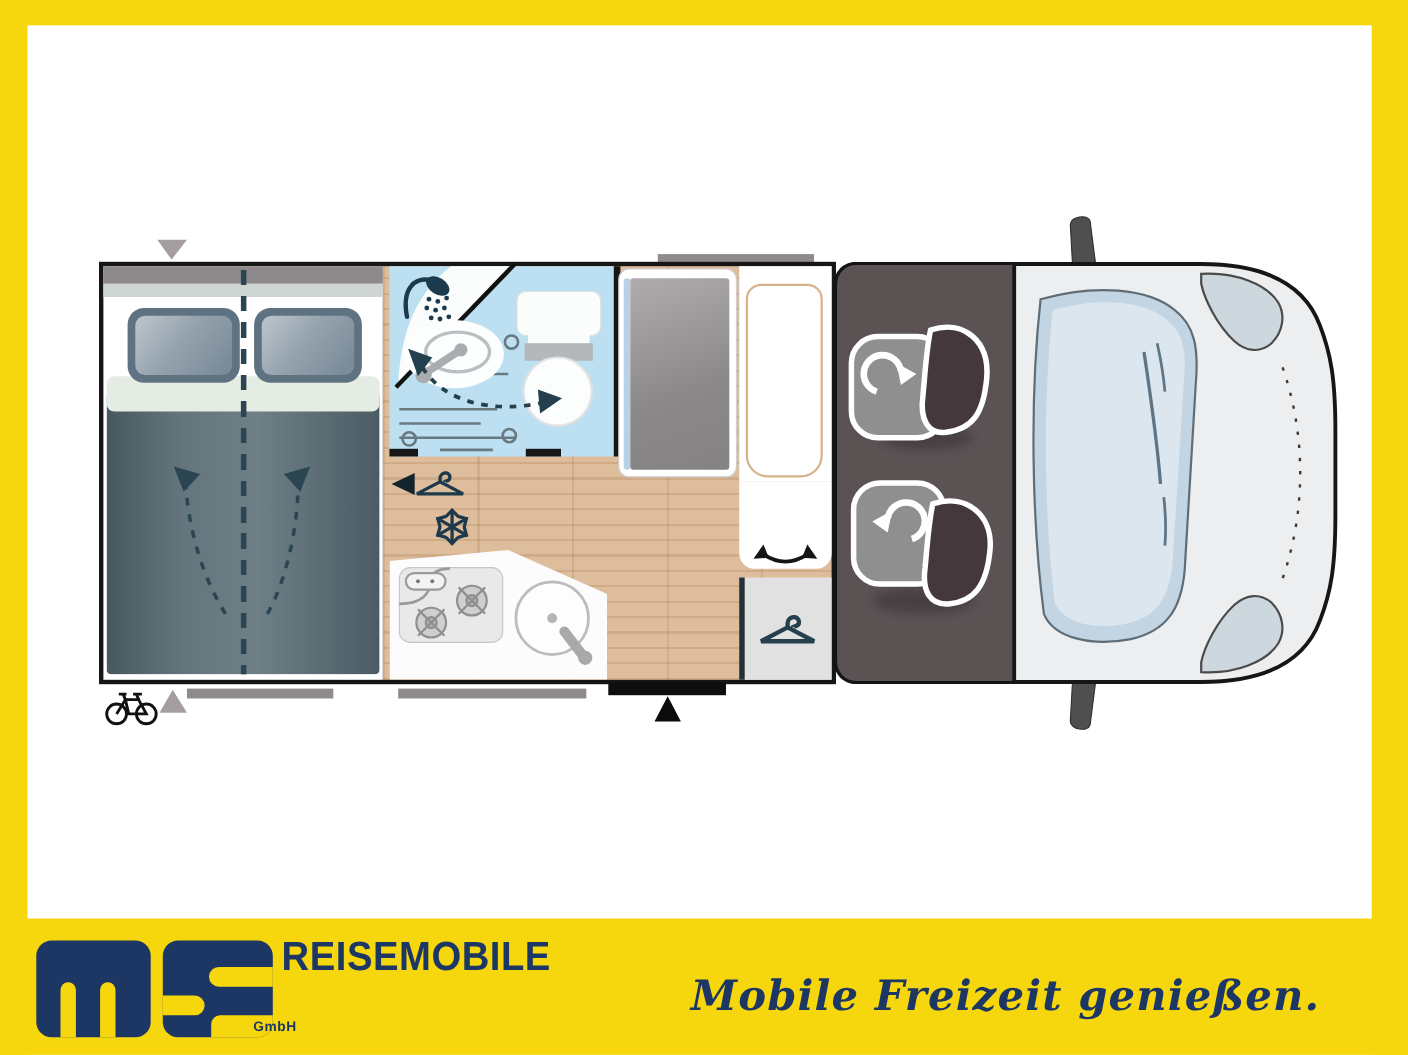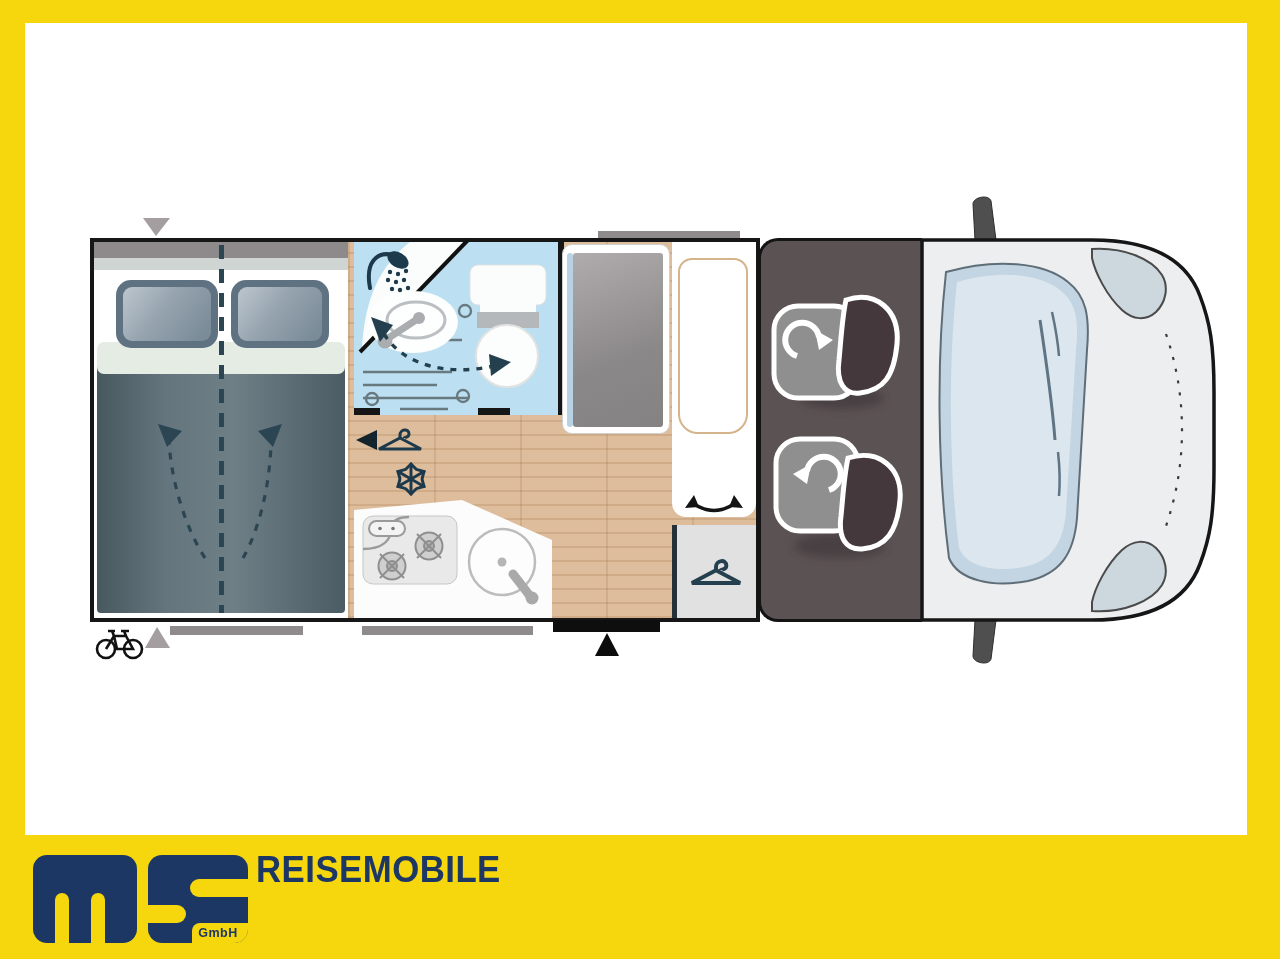--- a/index.html
+++ b/index.html
@@ -42,21 +42,21 @@
       clip-path:polygon(0 10px,108px 0,198px 40px,198px 118px,0 118px);}
   .cab{left:758px;top:238px;width:164px;height:384px;background:#5b5254;
       border:3px solid #141414;border-right:0;border-radius:20px 0 0 20px;box-sizing:border-box;}
   .sill{background:#8f8b8d;}
   .entrybar{left:553px;top:620px;width:107px;height:12px;background:#0e0e0e;}
   
   .bottombar{left:0;top:835px;width:1280px;height:124px;background:#f6d70e;}
   .tile{background:#1d3765;border-radius:14px;}
   .slot{background:#f6d70e;}
   .gmbh{left:192px;top:923px;width:52px;height:20px;color:#1d3765;font-size:12.5px;font-weight:600;
-      text-align:center;line-height:20px;letter-spacing:.5px;}
+      text-align:center;line-height:20px;letter-spacing:.5px;padding-left:32px;}
   .wordmark{left:256px;top:849px;color:#1d3765;font-size:37px;font-weight:700;letter-spacing:.5px;
       transform:scaleX(.94);transform-origin:left top;white-space:nowrap;}
   .tagline{left:628px;top:882px;color:#1d3765;font-family:"DejaVu Serif",serif;font-style:italic;
       font-weight:700;font-size:38px;letter-spacing:1px;white-space:nowrap;}
   svg.overlay{position:absolute;left:0;top:0;width:1280px;height:959px;pointer-events:none;}
 </style>
 </head>
 <body>
 
 <div class="stage">
@@ -289,14 +289,15 @@
   <div class="abs tile" style="left:33px;top:855px;width:104px;height:88px;"></div>
   <div class="abs slot" style="left:55px;top:893px;width:14px;height:50px;border-radius:7px 7px 0 0;"></div>
   <div class="abs slot" style="left:91px;top:893px;width:14px;height:50px;border-radius:7px 7px 0 0;"></div>
   <div class="abs tile" style="left:148px;top:855px;width:100px;height:88px;"></div>
   <div class="abs slot" style="left:190px;top:879px;width:58px;height:18px;border-radius:9px 0 0 9px;"></div>
   <div class="abs slot" style="left:148px;top:905px;width:38px;height:18px;border-radius:0 9px 9px 0;"></div>
   <div class="abs slot" style="left:192px;top:923px;width:56px;height:20px;border-radius:8px 0 14px 0;"></div>
   <div class="abs gmbh">GmbH</div>
 
   <div class="abs wordmark">REISEMOBILE</div>
+  <div class="abs tagline">Mobile Freizeit genießen.</div>
 
 </div>
 
 </body></html>

